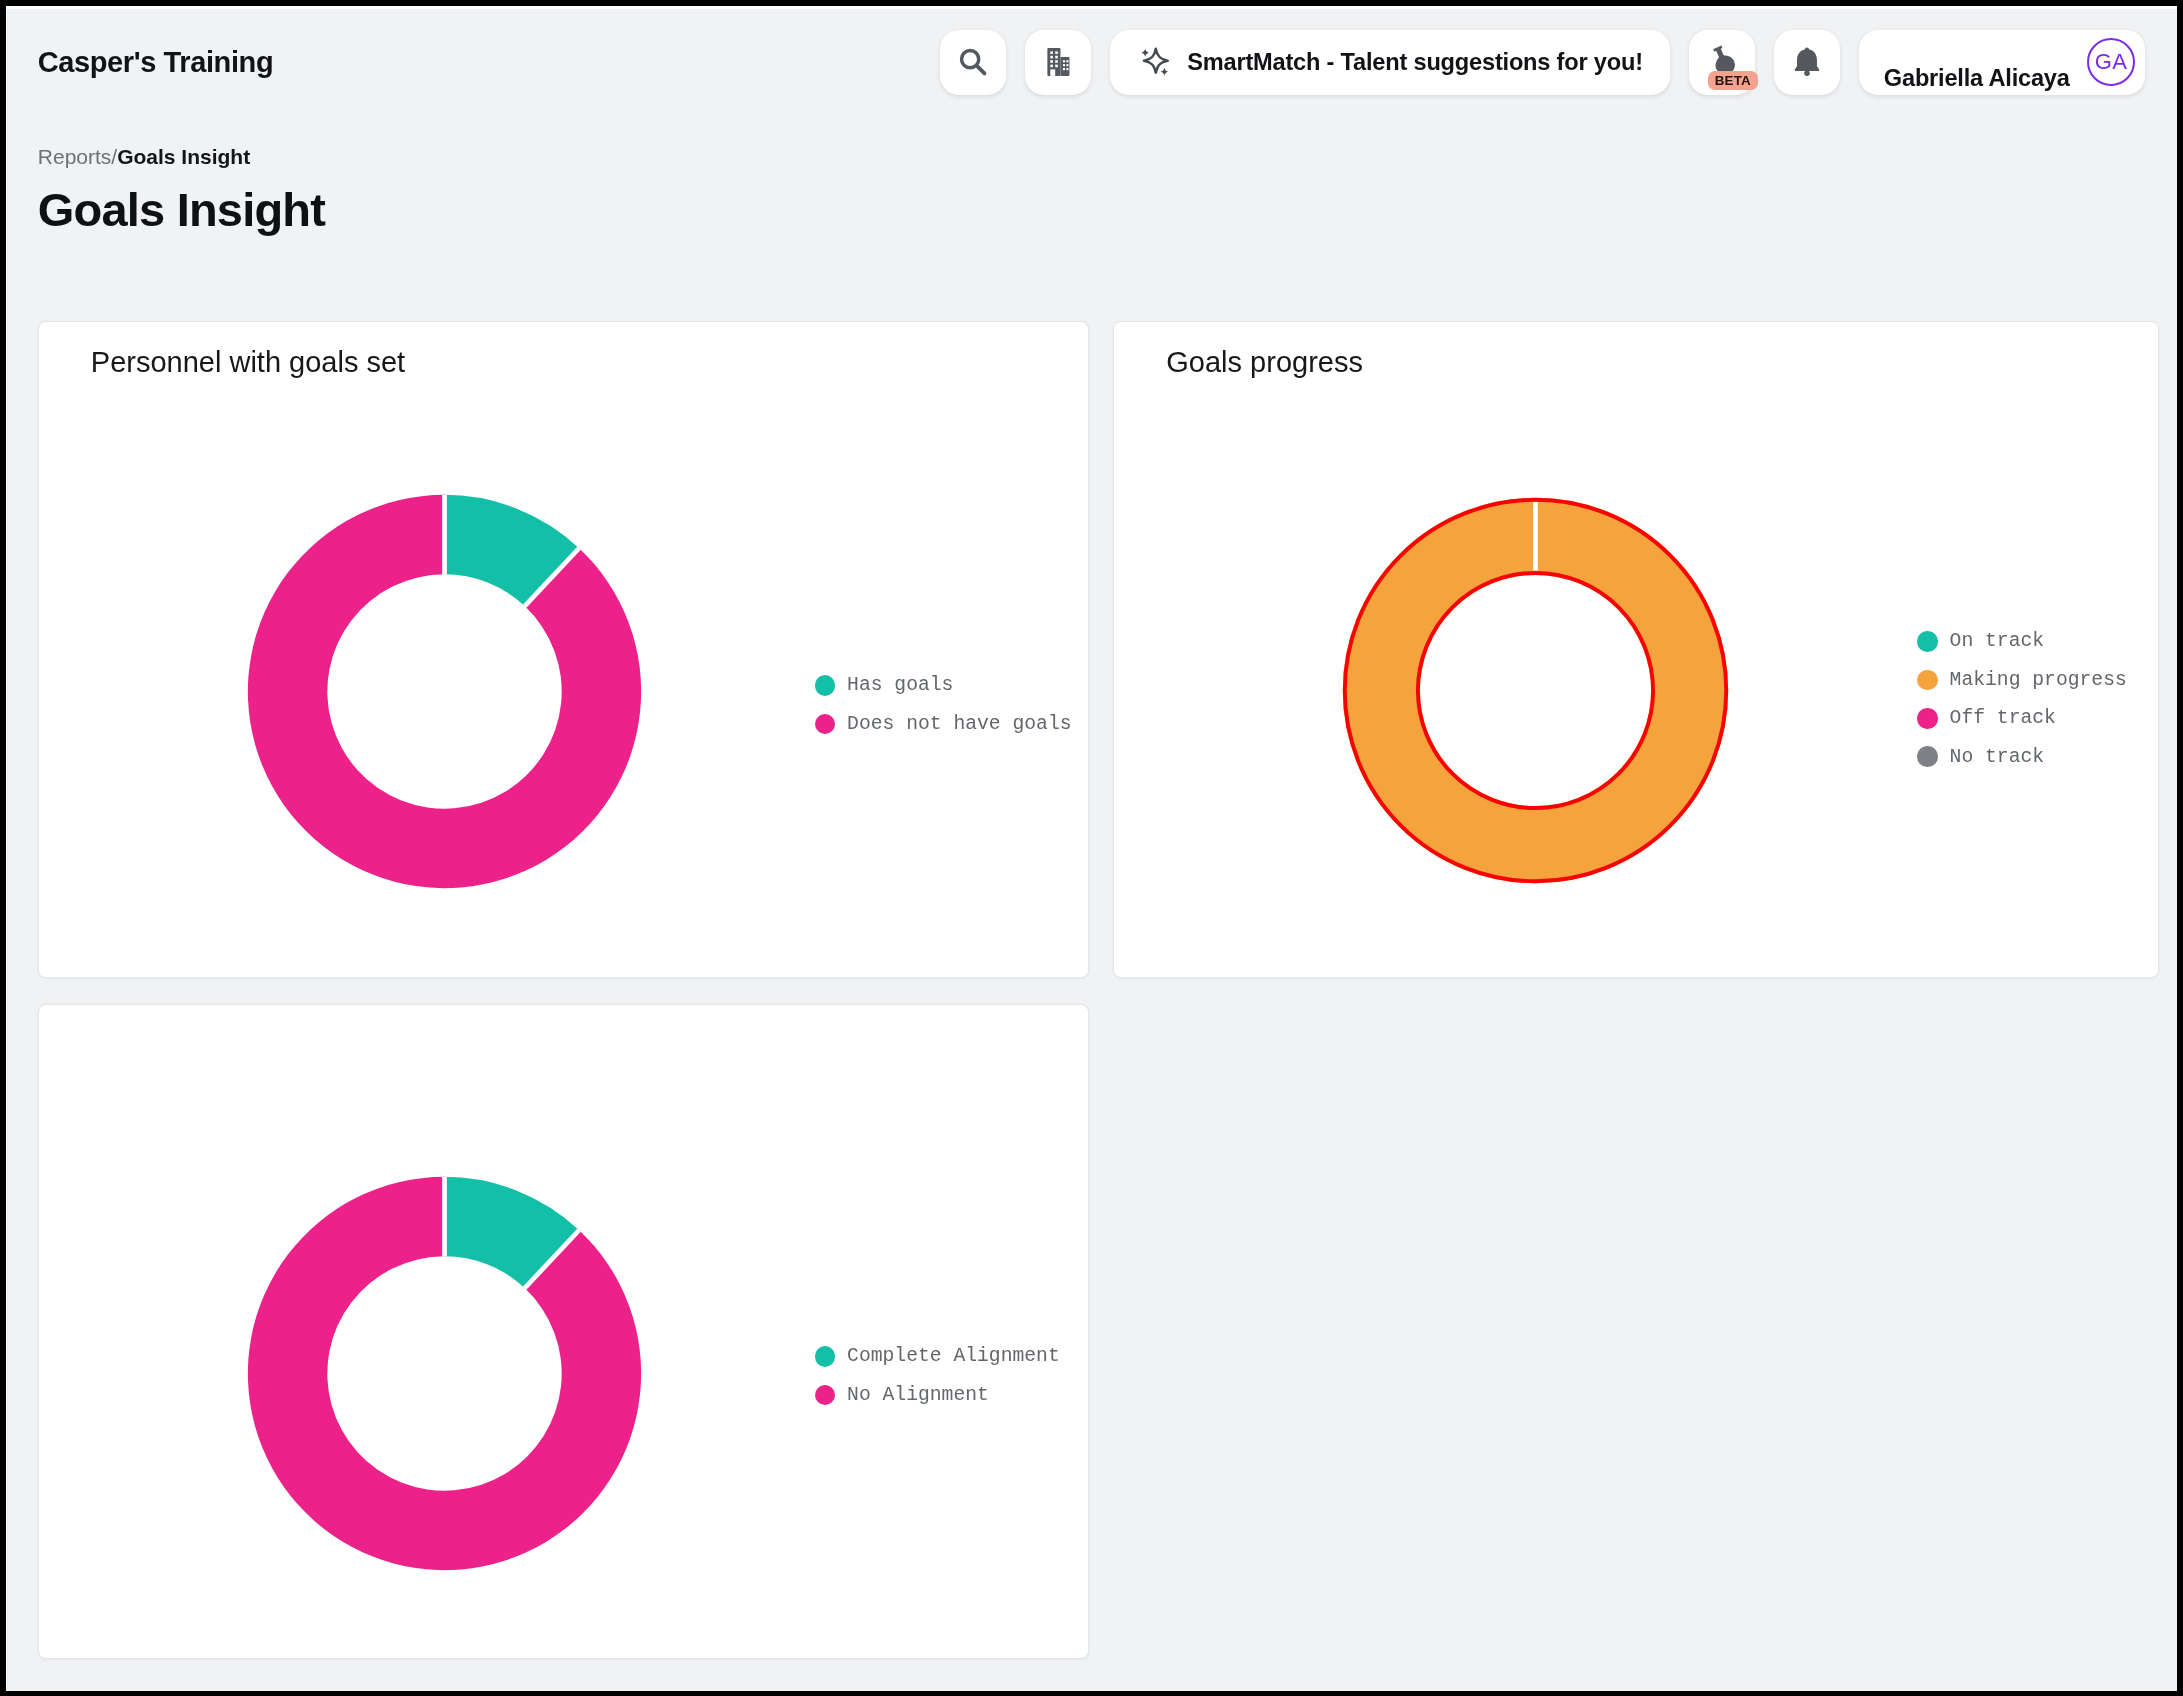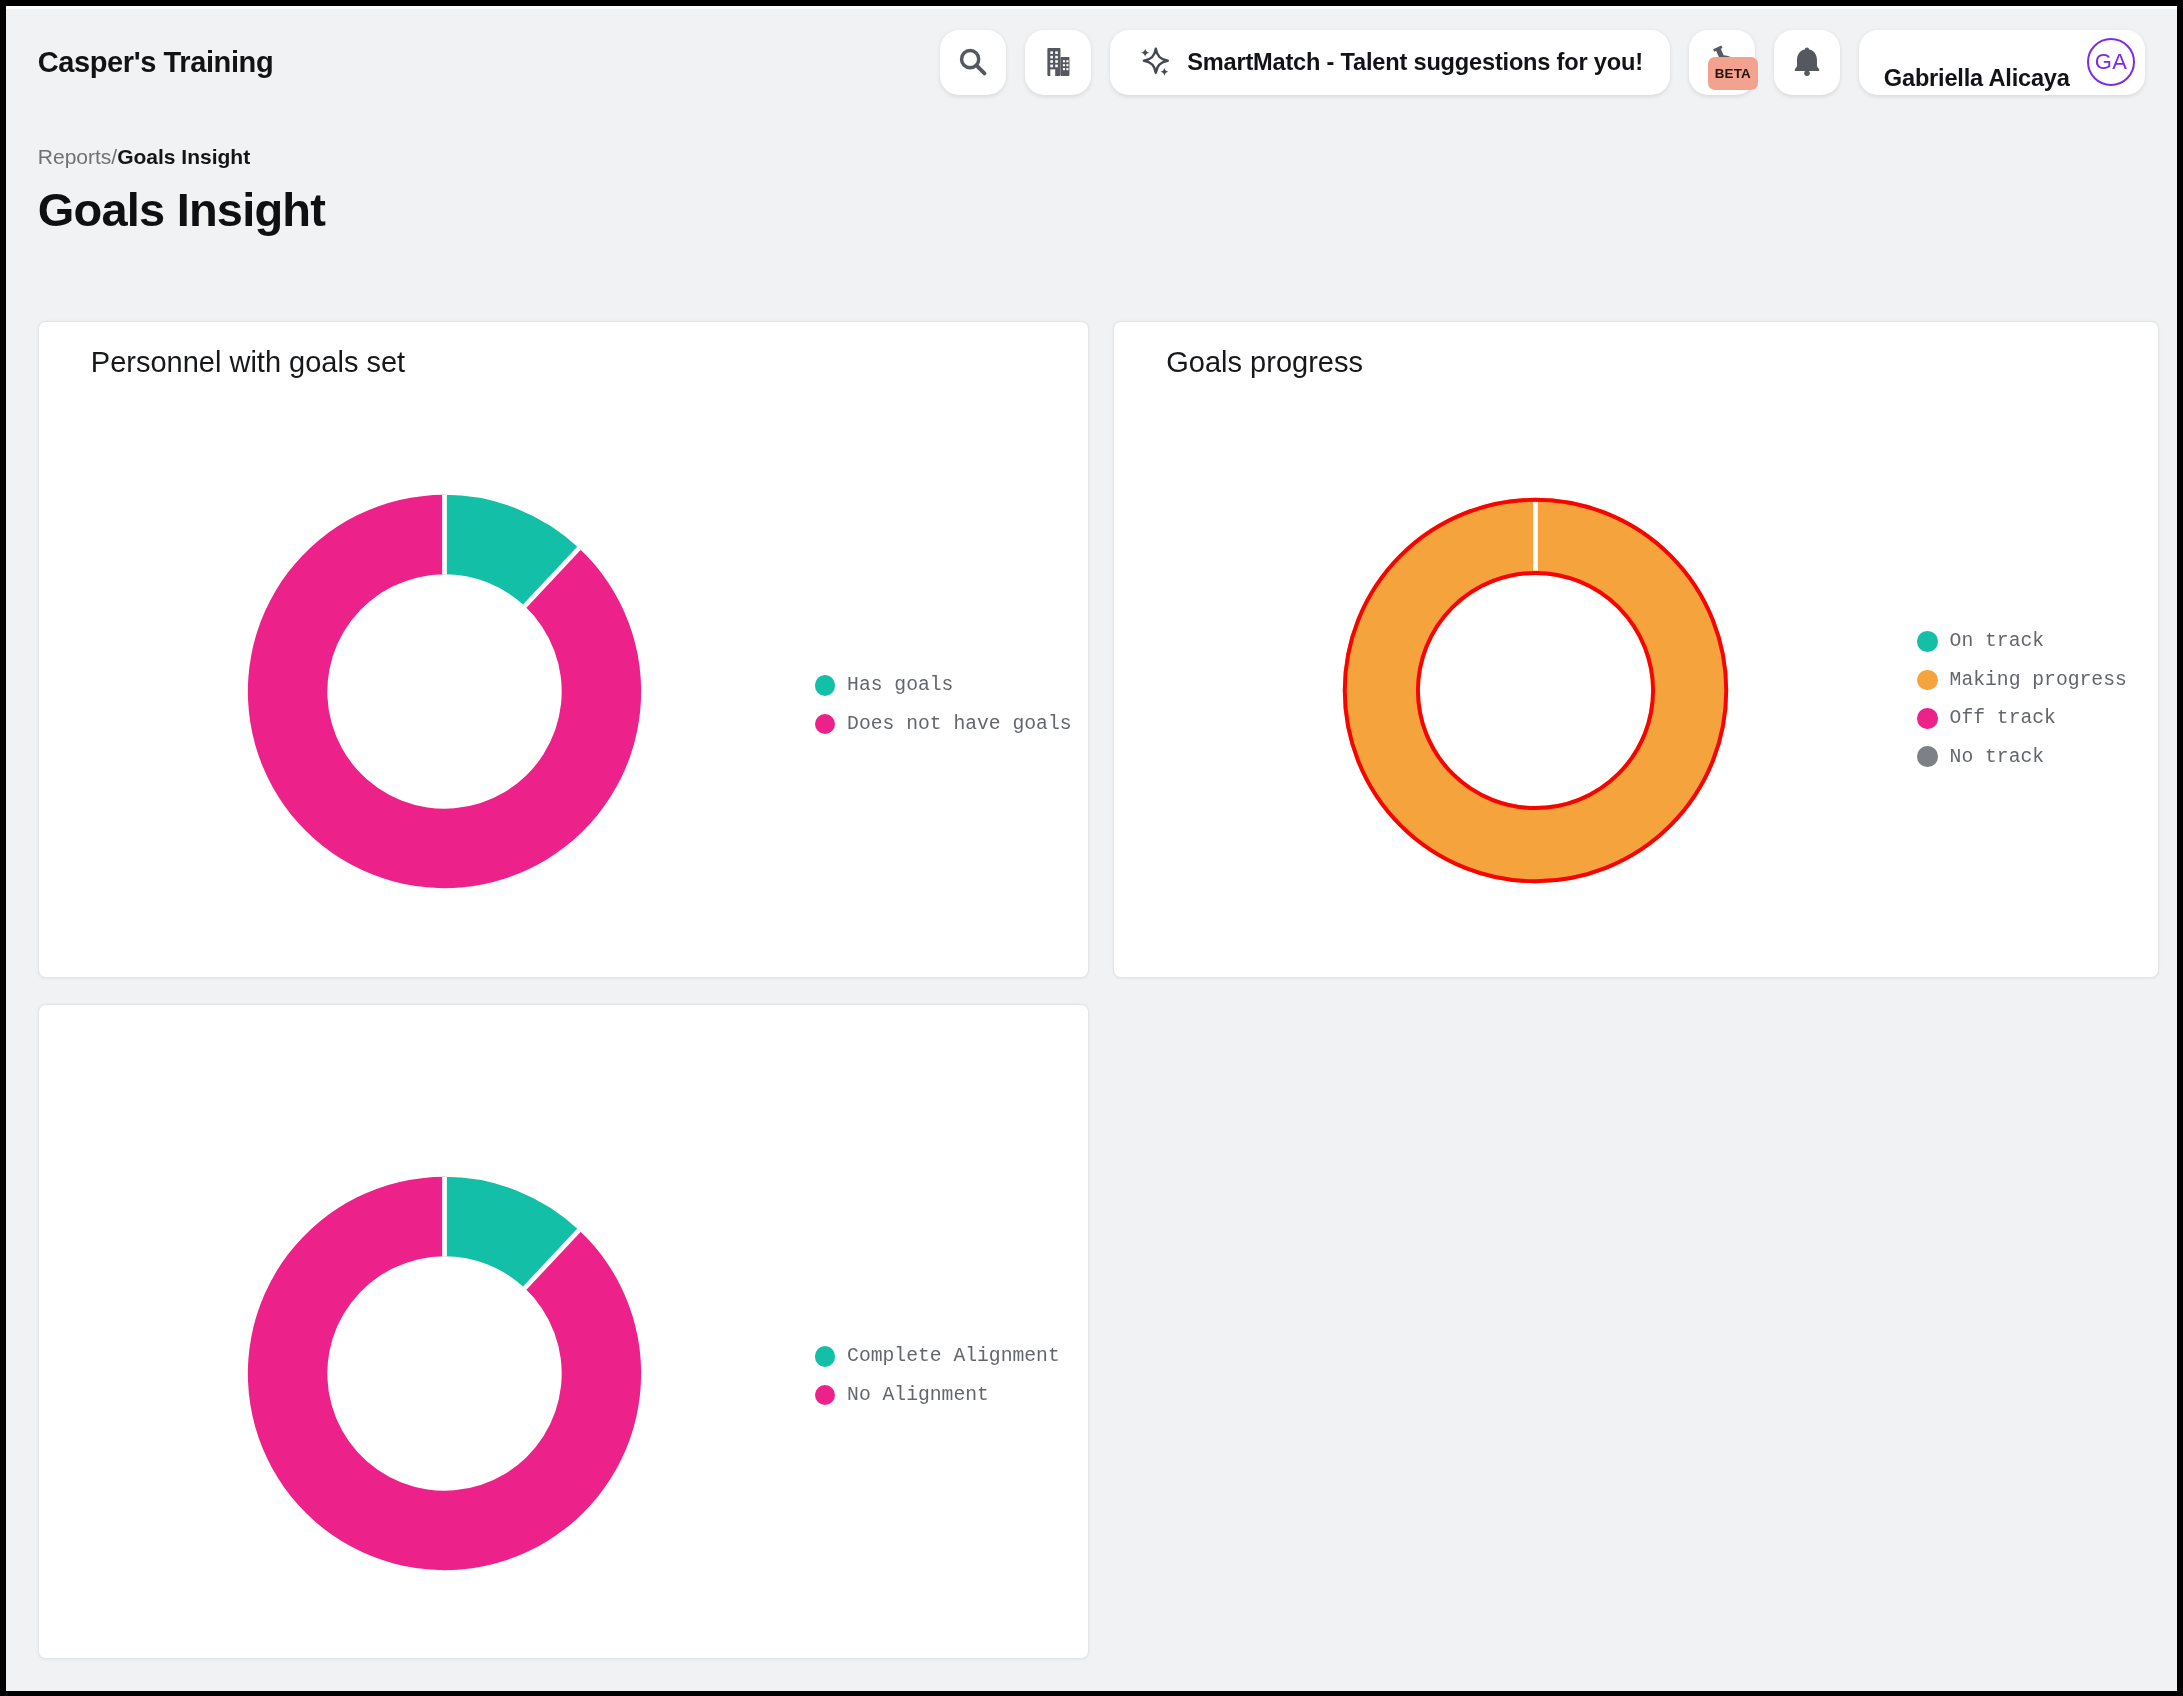--- a/index.html
+++ b/index.html
@@ -17,21 +17,21 @@
   .company-title{font-size:29px;font-weight:800;color:#121316;letter-spacing:-0.4px;margin:0;}
   .header-actions{display:flex;align-items:center;gap:19px;}
   .icon-btn,.pill-btn,.user-pill{
     height:65px;background:#fff;border:none;border-radius:19px;cursor:pointer;
     box-shadow:0 1.6px 4.7px rgba(20,24,40,.10);display:flex;align-items:center;justify-content:center;
   }
   .icon-btn{width:66px;position:relative;}
   .pill-btn{padding:0 27px;gap:14px;font-family:inherit;}
   .pill-btn .label{font-size:23.6px;font-weight:700;color:#121316;letter-spacing:-0.2px;}
   .beta-badge{position:absolute;right:-3.1px;bottom:4.7px;background:#f2a28f;color:#27120c;
-    font-size:13.4px;font-weight:700;padding:9px 7px;border-radius:7px;letter-spacing:0.2px;}
+    font-size:13.4px;font-weight:700;padding:2px 7px;border-radius:7px;letter-spacing:0.2px;}
   .user-pill{padding:0 10.2px 0 25px;gap:17.3px;font-family:inherit;}
   .user-name{font-size:23.6px;font-weight:700;color:#121316;letter-spacing:-0.2px;margin-top:32px;}
   .avatar{width:44px;height:44px;border:2.4px solid #7c2ce8;border-radius:50%;
     color:#7c2ce8;font-size:22px;font-weight:500;display:flex;align-items:center;justify-content:center;letter-spacing:0.4px;background:#fff;}
 
   
   .breadcrumb{position:absolute;top:139px;left:31.5px;display:flex;font-size:21px;align-items:center;}
   .breadcrumb a{color:#6e7176;text-decoration:none;cursor:pointer;}
   .breadcrumb .sep{color:#6e7176;}
   .breadcrumb .current{color:#141518;font-weight:700;}

